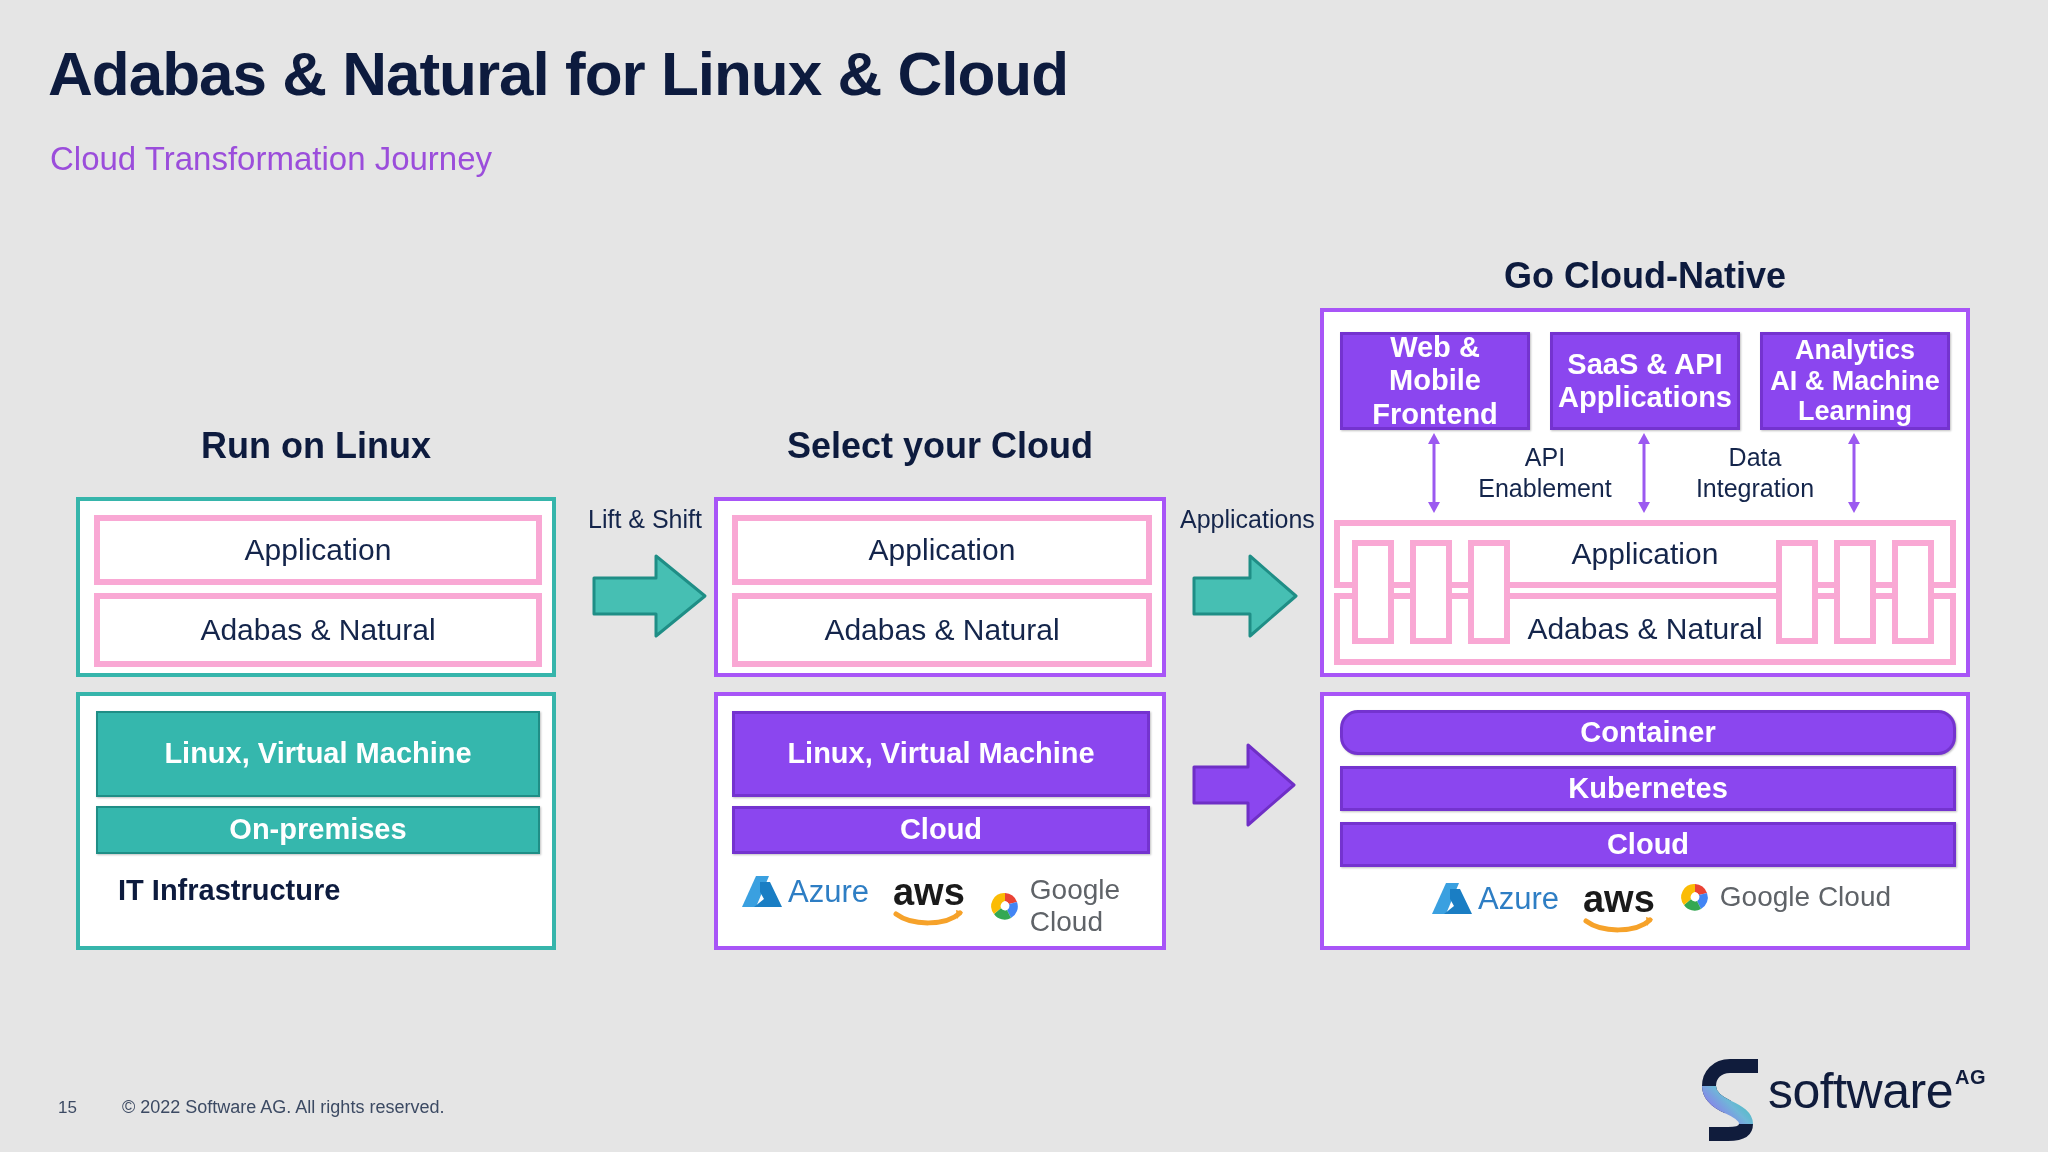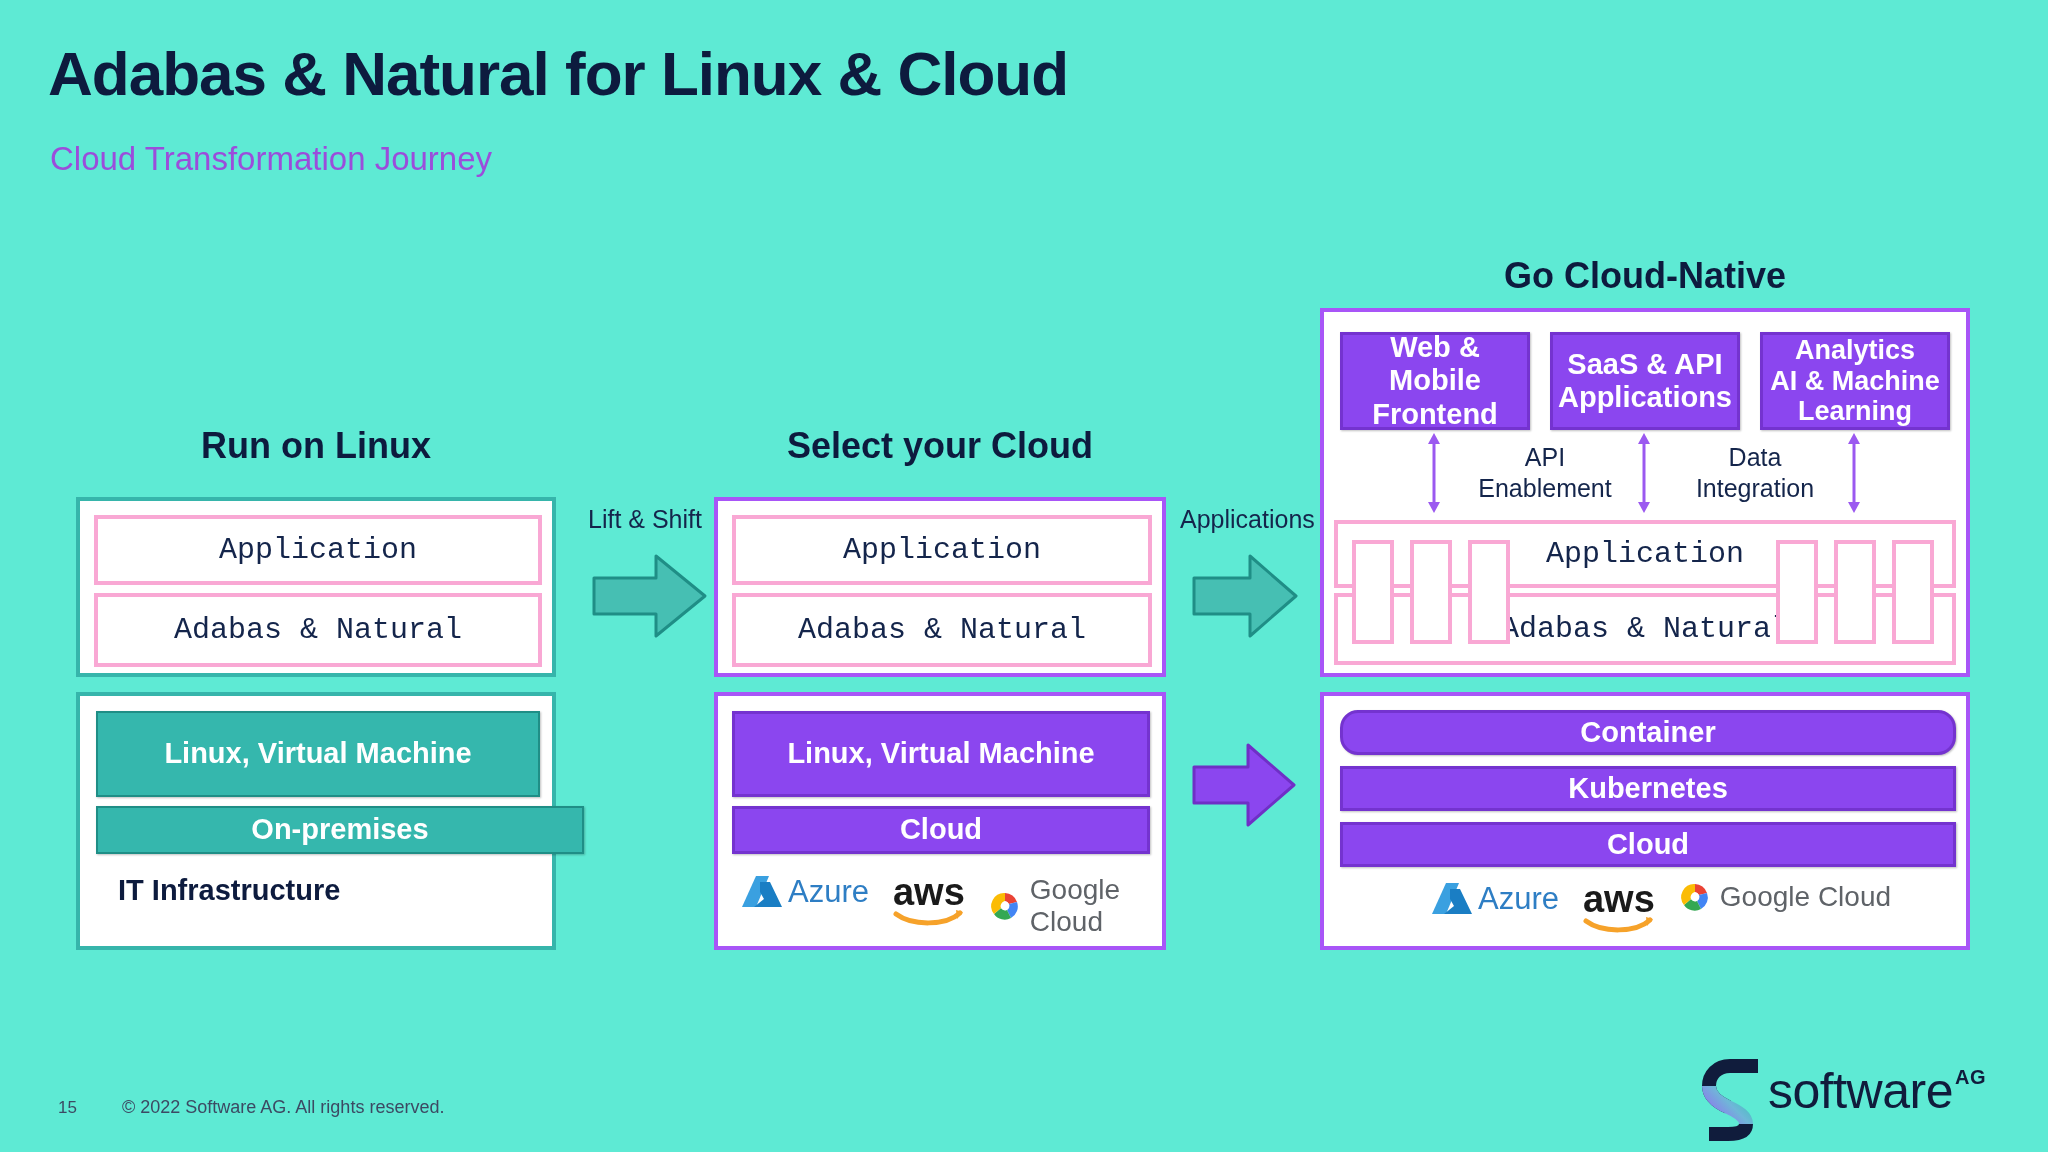--- a/index.html
+++ b/index.html
@@ -6,21 +6,21 @@
     margin: 0; padding: 0;
     background: #ffffff;
   }
   body {
     width: 2048px; height: 1152px;
     position: relative;
     overflow: hidden;
     font-family: "Liberation Sans", sans-serif;
     color: #101c3c;
   }
-  .slide { position: absolute; inset: 0; background:#5eead4; }
+  .slide { position: absolute; inset: 0; background:#e5e5e5; }
 
   
   .title {
     position: absolute;
     left: 48px; top: 38px;
     font-size: 62px;
     font-weight: bold;
     letter-spacing: -1px;
     color: #0d1b3e;
     white-space: nowrap;
@@ -49,28 +49,27 @@
     box-sizing: border-box;
     background: #ffffff;
   }
   .panel-teal { border: 4px solid #36b5ab; }
   .panel-purple { border: 4px solid #a855f7; }
 
   
   .navybox {
     position: absolute;
     box-sizing: border-box;
-    border: 4px solid #f9a8d4;
+    border: 6px solid #f9a8d4;
     background: #ffffff;
     display: flex;
     align-items: center;
     justify-content: center;
     font-size: 30px;
     color: #14254b;
-    font-family: Liberation Mono, monospace;
   }
 
   
   .fillbox {
     position: absolute;
     box-sizing: border-box;
     display: flex;
     align-items: center;
     justify-content: center;
     font-size: 29px;
@@ -166,21 +165,21 @@
 
   <div class="col-head" style="left:76px; top:425px; width:480px;">Run on Linux</div>
 
   <div class="panel panel-teal" style="left:76px; top:497px; width:480px; height:180px;">
     <div class="navybox" style="left:14px; top:14px; width:448px; height:70px;">Application</div>
     <div class="navybox" style="left:14px; top:92px; width:448px; height:74px;">Adabas &amp; Natural</div>
   </div>
 
   <div class="panel panel-teal" style="left:76px; top:692px; width:480px; height:258px;">
     <div class="fillbox fill-teal" style="left:16px; top:15px; width:444px; height:86px;">Linux, Virtual Machine</div>
-    <div class="fillbox fill-teal" style="left:16px; top:110px; width:488px; height:48px;">On-premises</div>
+    <div class="fillbox fill-teal" style="left:16px; top:110px; width:444px; height:48px;">On-premises</div>
     <div class="infra-label" style="left:22px; top:178px;margin-left:16px;">IT Infrastructure</div>
   </div>
 
   <div class="arrow-label" style="left:580px; top:505px; width:130px;">Lift &amp; Shift</div>
   <svg class="abs" style="left:590px; top:550px;" width="120" height="92" viewBox="0 0 120 92">
     <polygon points="4,28 66,28 66,6 115,46 66,86 66,64 4,64" fill="#46bfb3" stroke="#1f8e86" stroke-width="3" stroke-linejoin="round"></polygon>
   </svg>
 
   <div class="col-head" style="left:714px; top:425px; width:452px;">Select your Cloud</div>
 

